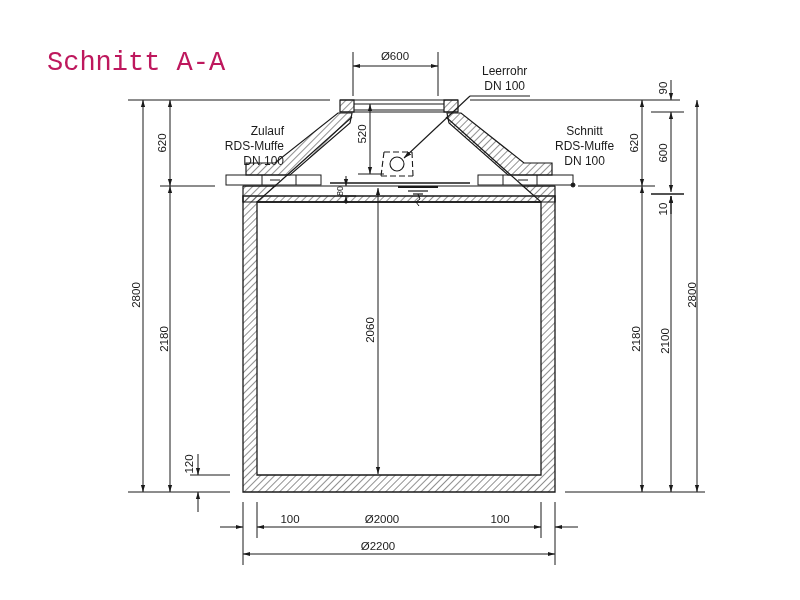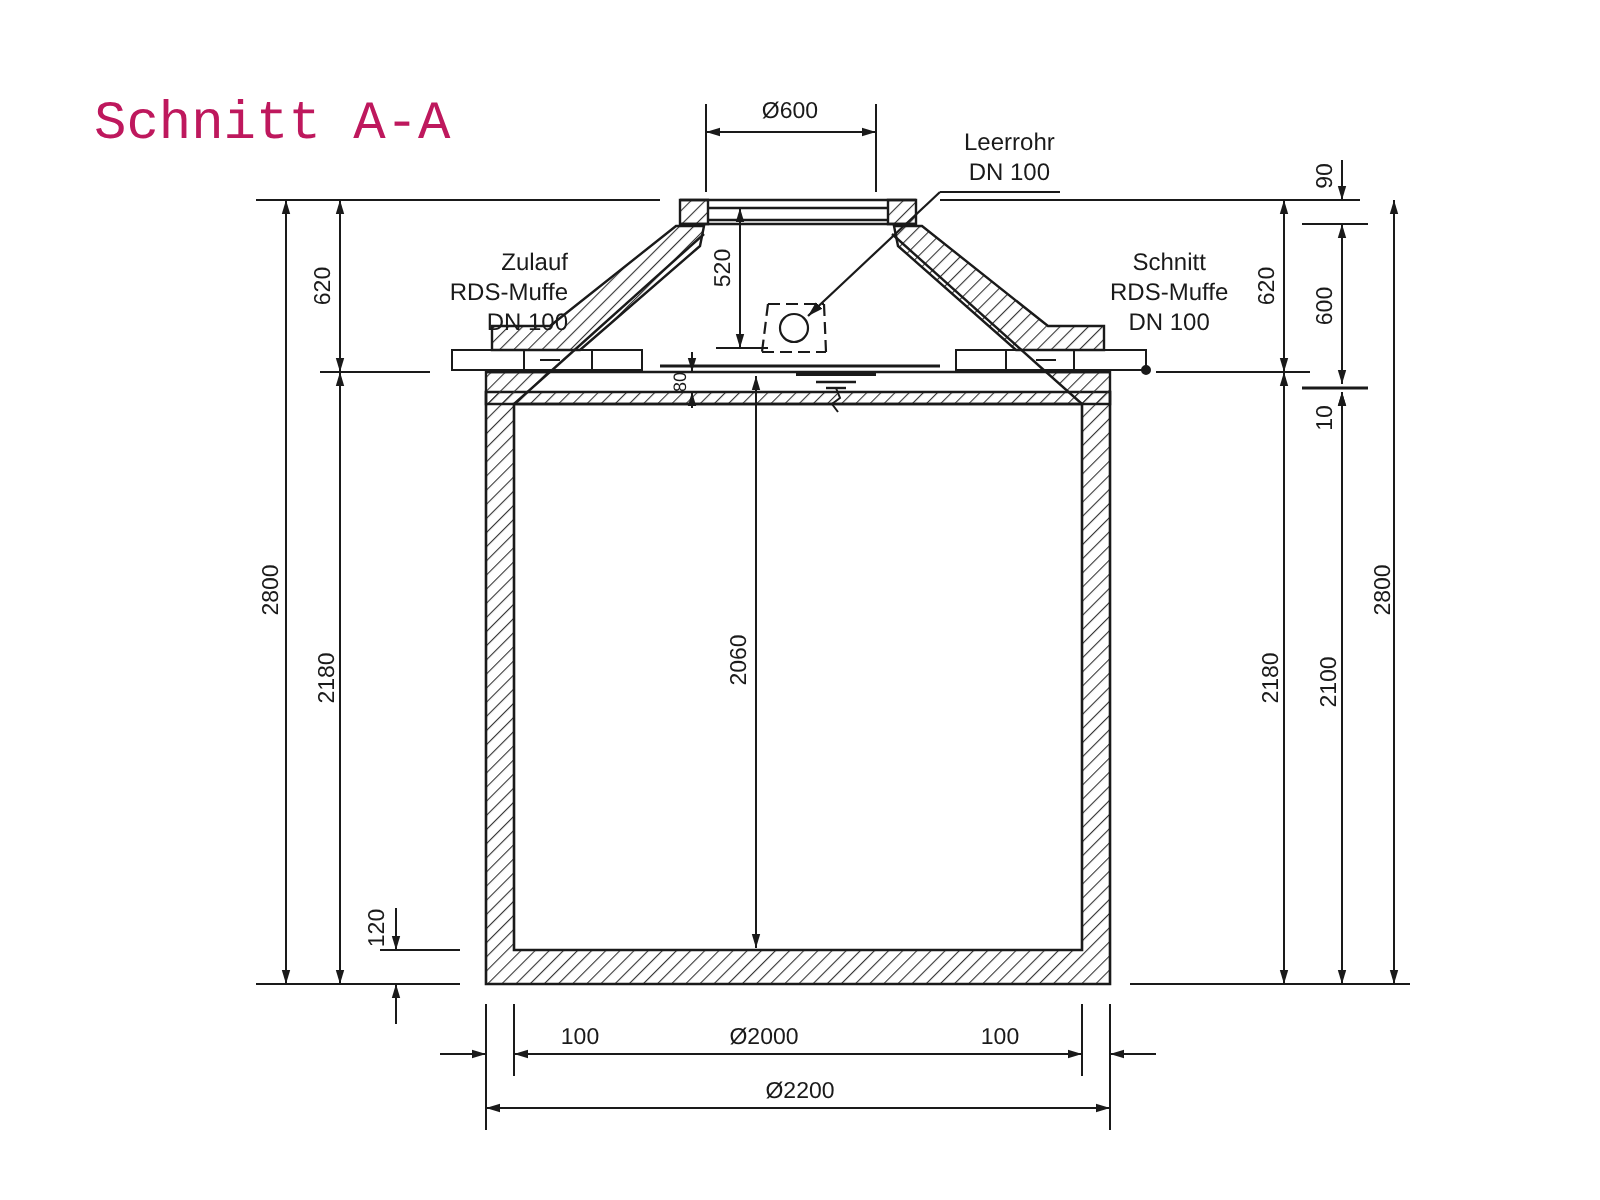--- a/index.html
+++ b/index.html
@@ -166,21 +166,21 @@
 
 <div class="lbl" style="left:482px; top:64px;">
   <div>Leerrohr</div>
   <div>DN 100</div>
 </div>
 
 <div class="dim center" style="left:370px; top:50px; width:50px;">Ø600</div>
 <div class="dim center" style="left:275px; top:513px; width:30px;">100</div>
 <div class="dim center" style="left:352px; top:513px; width:60px;">Ø2000</div>
 <div class="dim center" style="left:485px; top:513px; width:30px;">100</div>
-<div class="dim center" style="left:370px; top:540px; width:60px;">Ø2200</div>
+<div class="dim center" style="left:348px; top:540px; width:60px;">Ø2200</div>
 
 <div class="vdim center" style="left:347px; top:128px; width:30px;">520</div>
 <div class="vdim center" style="left:328px; top:186px; width:24px; font-size:9px;">80</div>
 <div class="vdim center" style="left:350px; top:324px; width:40px;">2060</div>
 
 <div class="vdim center" style="left:116px; top:289px; width:40px;">2800</div>
 <div class="vdim center" style="left:147px; top:137px; width:30px;">620</div>
 <div class="vdim center" style="left:144px; top:333px; width:40px;">2180</div>
 <div class="vdim center" style="left:174px; top:458px; width:30px;">120</div>
 

